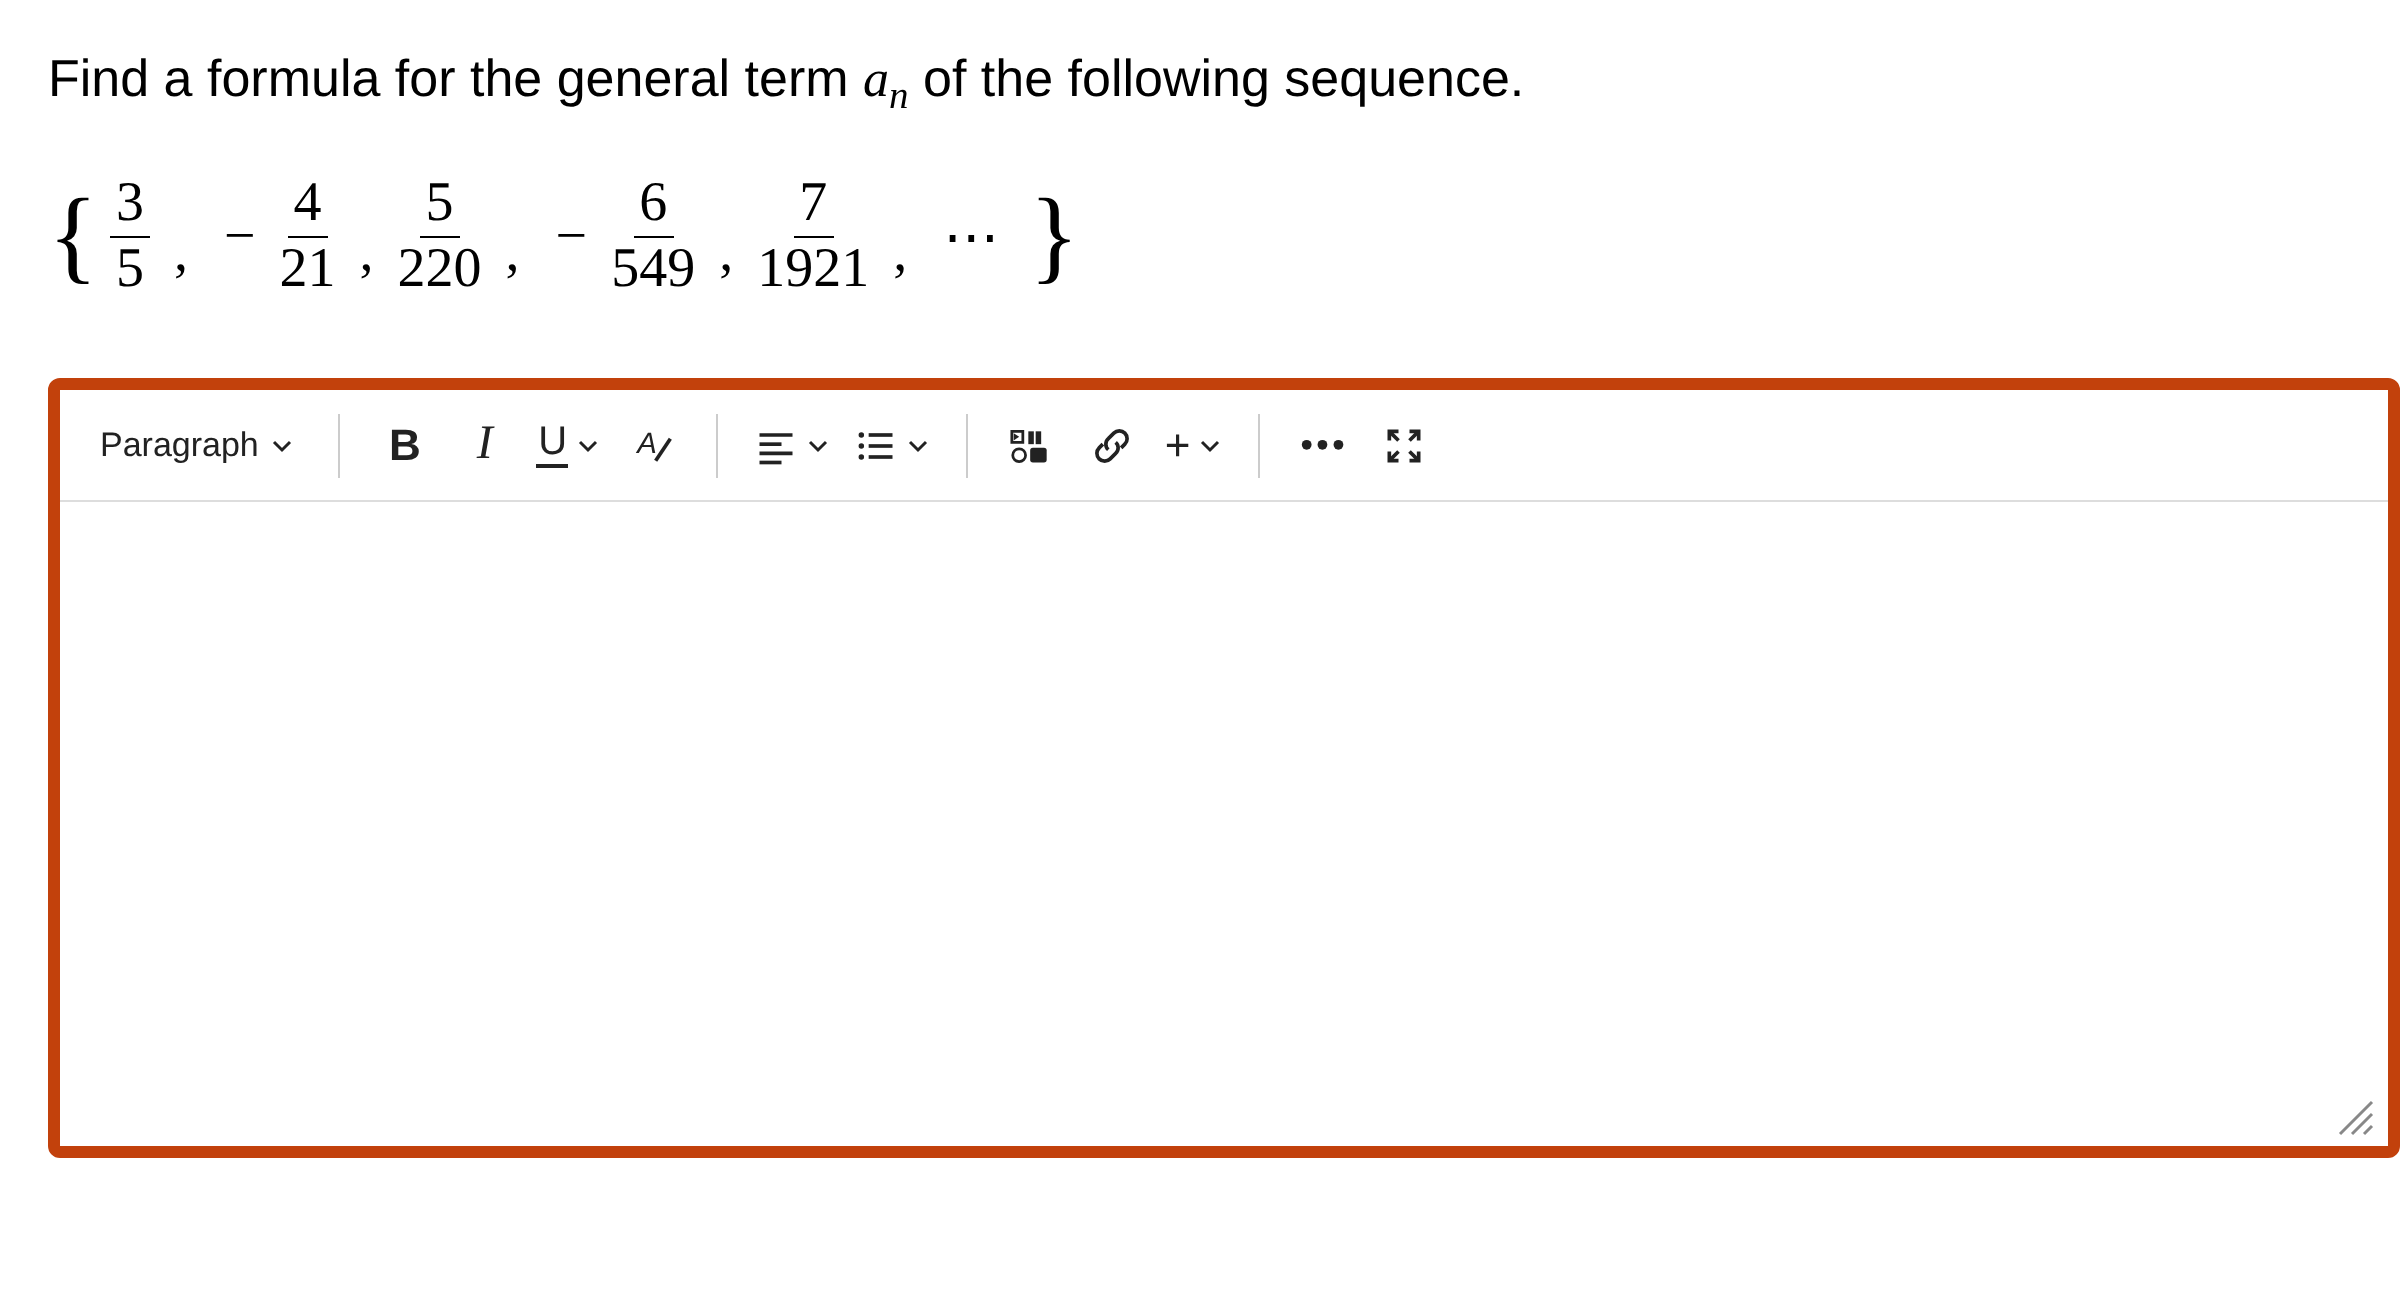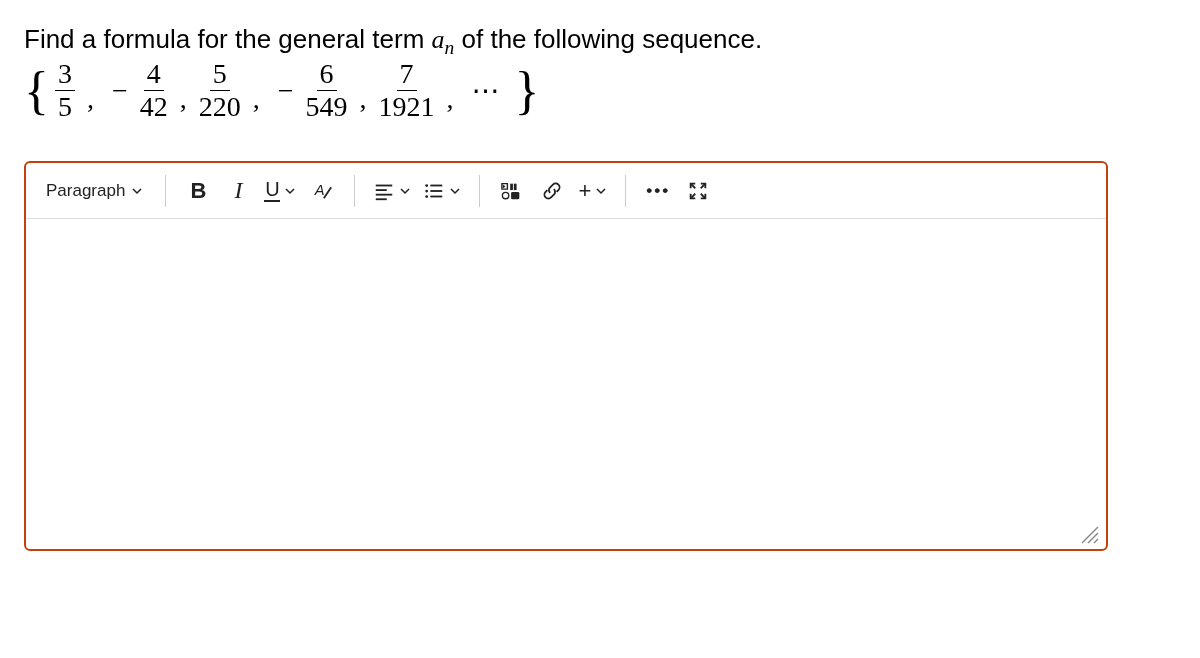--- a/index.html
+++ b/index.html
@@ -10,21 +10,21 @@
     body {
       font-family: Arial, Helvetica, sans-serif;
       background: #fff;
       padding: 24px;
       width: 1200px;
       height: 658px;
     }
     .question {
       font-size: 26px;
       color: #000;
-      margin-bottom: 5px;
+      margin-bottom: 33px;
     }
     .question .math-a {
       font-family: "Times New Roman", serif;
       font-style: italic;
     }
     .question .math-n {
       font-family: "Times New Roman", serif;
       font-style: italic;
       font-size: 0.75em;
       position: relative;
@@ -63,24 +63,24 @@
       top: 8px;
     }
     .minus {
       margin: 0 6px;
     }
     .dots {
       margin: 0 6px;
       letter-spacing: 3px;
     }
     .editor-container {
-      border: 2px solid #c2410c;
+      border: 6px solid #c2410c;
       border-radius: 6px;
       background: #fff;
-      width: 1084px;
+      width: 1176px;
       height: 390px;
       position: relative;
     }
     .toolbar {
       display: flex;
       align-items: center;
       height: 56px;
       padding: 0 12px;
       border-bottom: 1px solid #ddd;
       gap: 4px;
@@ -153,21 +153,21 @@
 
   <span class="frac">
     <span class="num">3</span>
     <span class="den">5</span>
   </span>
   <span class="sep">,</span>
 
   <span class="minus">−</span>
   <span class="frac">
     <span class="num">4</span>
-    <span class="den">42</span>
+    <span class="den">21</span>
   </span>
   <span class="sep">,</span>
 
   <span class="frac">
     <span class="num">5</span>
     <span class="den">220</span>
   </span>
   <span class="sep">,</span>
 
   <span class="minus">−</span>

